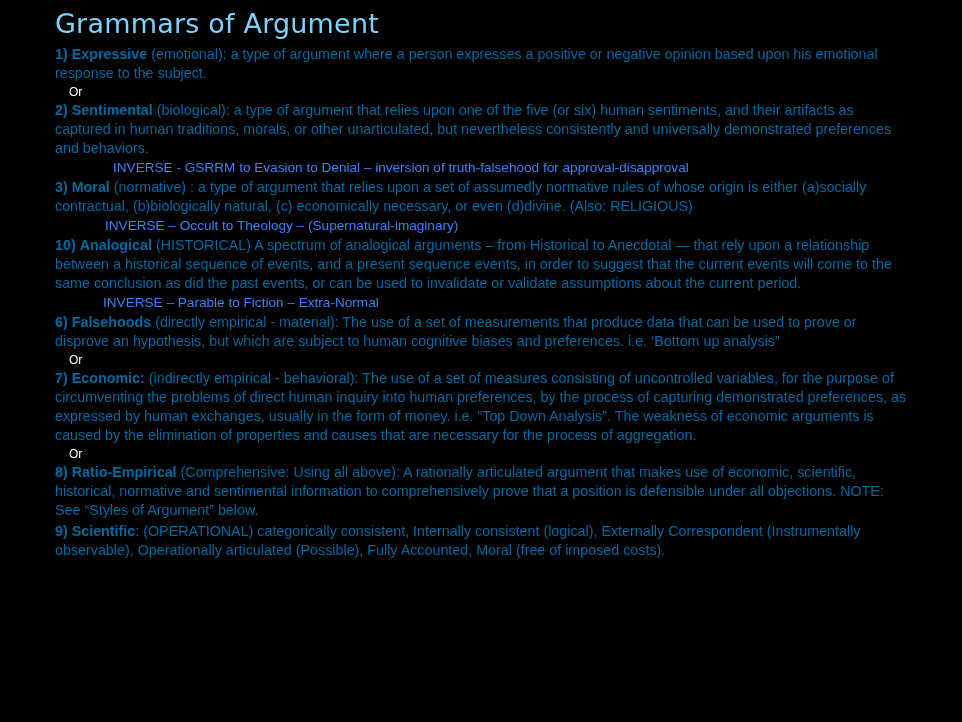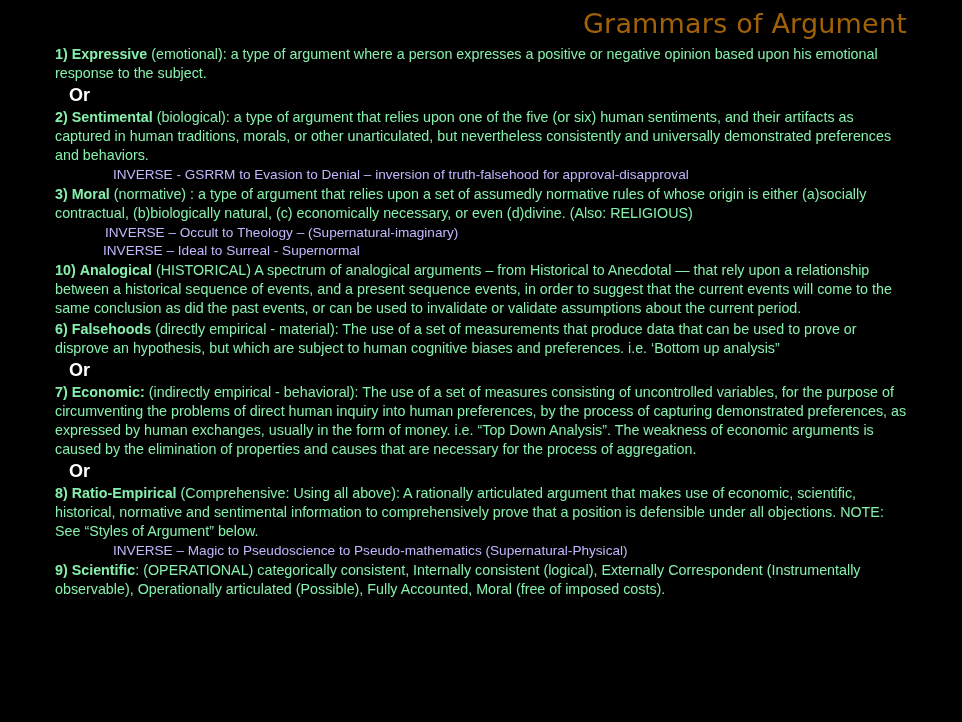--- a/index.html
+++ b/index.html
@@ -16,69 +16,67 @@
   }
   .page {
     width: 962px;
     height: 722px;
     box-sizing: border-box;
     padding: 6px 55px 0 55px;
     background: #000000;
     position: relative;
   }
   .title {
-    text-align: right;
+    text-align: left;
     font-size: 27px;
     font-weight: 400;
     letter-spacing: 0.2px;
     margin: 2px 0 6px 0;
-    color: #a16207;
+    color: #7dd3fc;
     font-family: "DejaVu Sans", sans-serif;
   }
   .para {
     font-size: 14.3px;
     line-height: 1.33;
     margin: 0 0 2px 0;
-    color: #86efac;
+    color: #0369a1;
     text-align: left;
   }
   .para b {
     font-weight: bold;
   }
   .or {
-    font-size: 18px;
+    font-size: 12px;
     margin: 0 0 2px 0;
     padding-left: 14px;
     color: #ffffff;
-    font-weight: bold;
   }
   .inverse {
     font-size: 13.6px;
     margin: 0 0 3px 0;
     padding-left: 48px;
-    color: #c4b5fd;
+    color: #3b82f6;
   }
   .inverse.ind2 { padding-left: 58px; }
   .inverse.ind3 { padding-left: 50px; }
 </style>
 </head>
 <body>
 
 <div class="page">
   <h1 class="title">Grammars of Argument</h1>
   <div id="body-content">
       <p class="para"><b>1)</b> <b>Expressive</b><span> (emotional): a type of argument where a person expresses a positive or negative opinion based upon his emotional response to the subject.</span></p>
       <p class="or">Or</p>
       <p class="para"><b>2)</b> <b>Sentimental</b><span> (biological): a type of argument that relies upon one of the five (or six) human sentiments, and their artifacts as captured in human traditions, morals, or other unarticulated, but nevertheless consistently and universally demonstrated preferences and behaviors.</span></p>
       <p class="inverse ind2">INVERSE  - GSRRM to Evasion to Denial – inversion of truth-falsehood for approval-disapproval</p>
       <p class="para"><b>3)</b> <b>Moral</b><span> (normative) : a type of argument that relies upon a set of assumedly normative rules of whose origin is either (a)socially contractual, (b)biologically natural, (c) economically necessary, or even (d)divine. (Also: RELIGIOUS)</span></p>
       <p class="inverse ind3">INVERSE – Occult to Theology – (Supernatural-imaginary)</p>
-      <p class="inverse ">INVERSE – Ideal to Surreal - Supernormal</p>
       <p class="para"><b>10)</b> <b>Analogical</b><span> (HISTORICAL) A spectrum of analogical arguments – from Historical to Anecdotal — that rely upon a relationship between a historical sequence of events, and a present sequence events, in order to suggest that the current events will come to the same conclusion as did the past events, or can be used to invalidate or validate assumptions about the current period.</span></p>
+      <p class="inverse ">INVERSE –  Parable to Fiction – Extra-Normal</p>
       <p class="para"><b>6)</b> <b>Falsehoods</b><span> (directly empirical - material): The use of a set of measurements that produce data that can be used to prove or disprove an hypothesis, but which are subject to human cognitive biases and preferences. i.e. ‘Bottom up analysis”</span></p>
       <p class="or">Or</p>
       <p class="para"><b>7)</b> <b>Economic:</b><span> (indirectly empirical - behavioral): The use of a set of measures consisting of uncontrolled variables, for the purpose of circumventing the problems of direct human inquiry into human preferences, by the process of capturing demonstrated preferences, as expressed by human exchanges, usually in the form of money. i.e. “Top Down Analysis”. The weakness of economic arguments is caused by the elimination of properties and causes that are necessary for the process of aggregation.</span></p>
       <p class="or">Or</p>
       <p class="para"><b>8)</b> <b>Ratio-Empirical</b><span> (Comprehensive: Using all above): A rationally articulated argument that makes use of economic, scientific, historical, normative and sentimental information to comprehensively prove that a position is defensible under all objections. NOTE:  See “Styles of Argument” below.</span></p>
-      <p class="inverse ind2">INVERSE – Magic to Pseudoscience to Pseudo-mathematics (Supernatural-Physical)</p>
       <p class="para"><b>9)</b> <b>Scientific</b><span>: (OPERATIONAL) categorically consistent, Internally consistent (logical), Externally Correspondent (Instrumentally observable), Operationally articulated (Possible), Fully Accounted, Moral (free of imposed costs).</span></p>
     </div>
 </div>
 
 </body></html>

